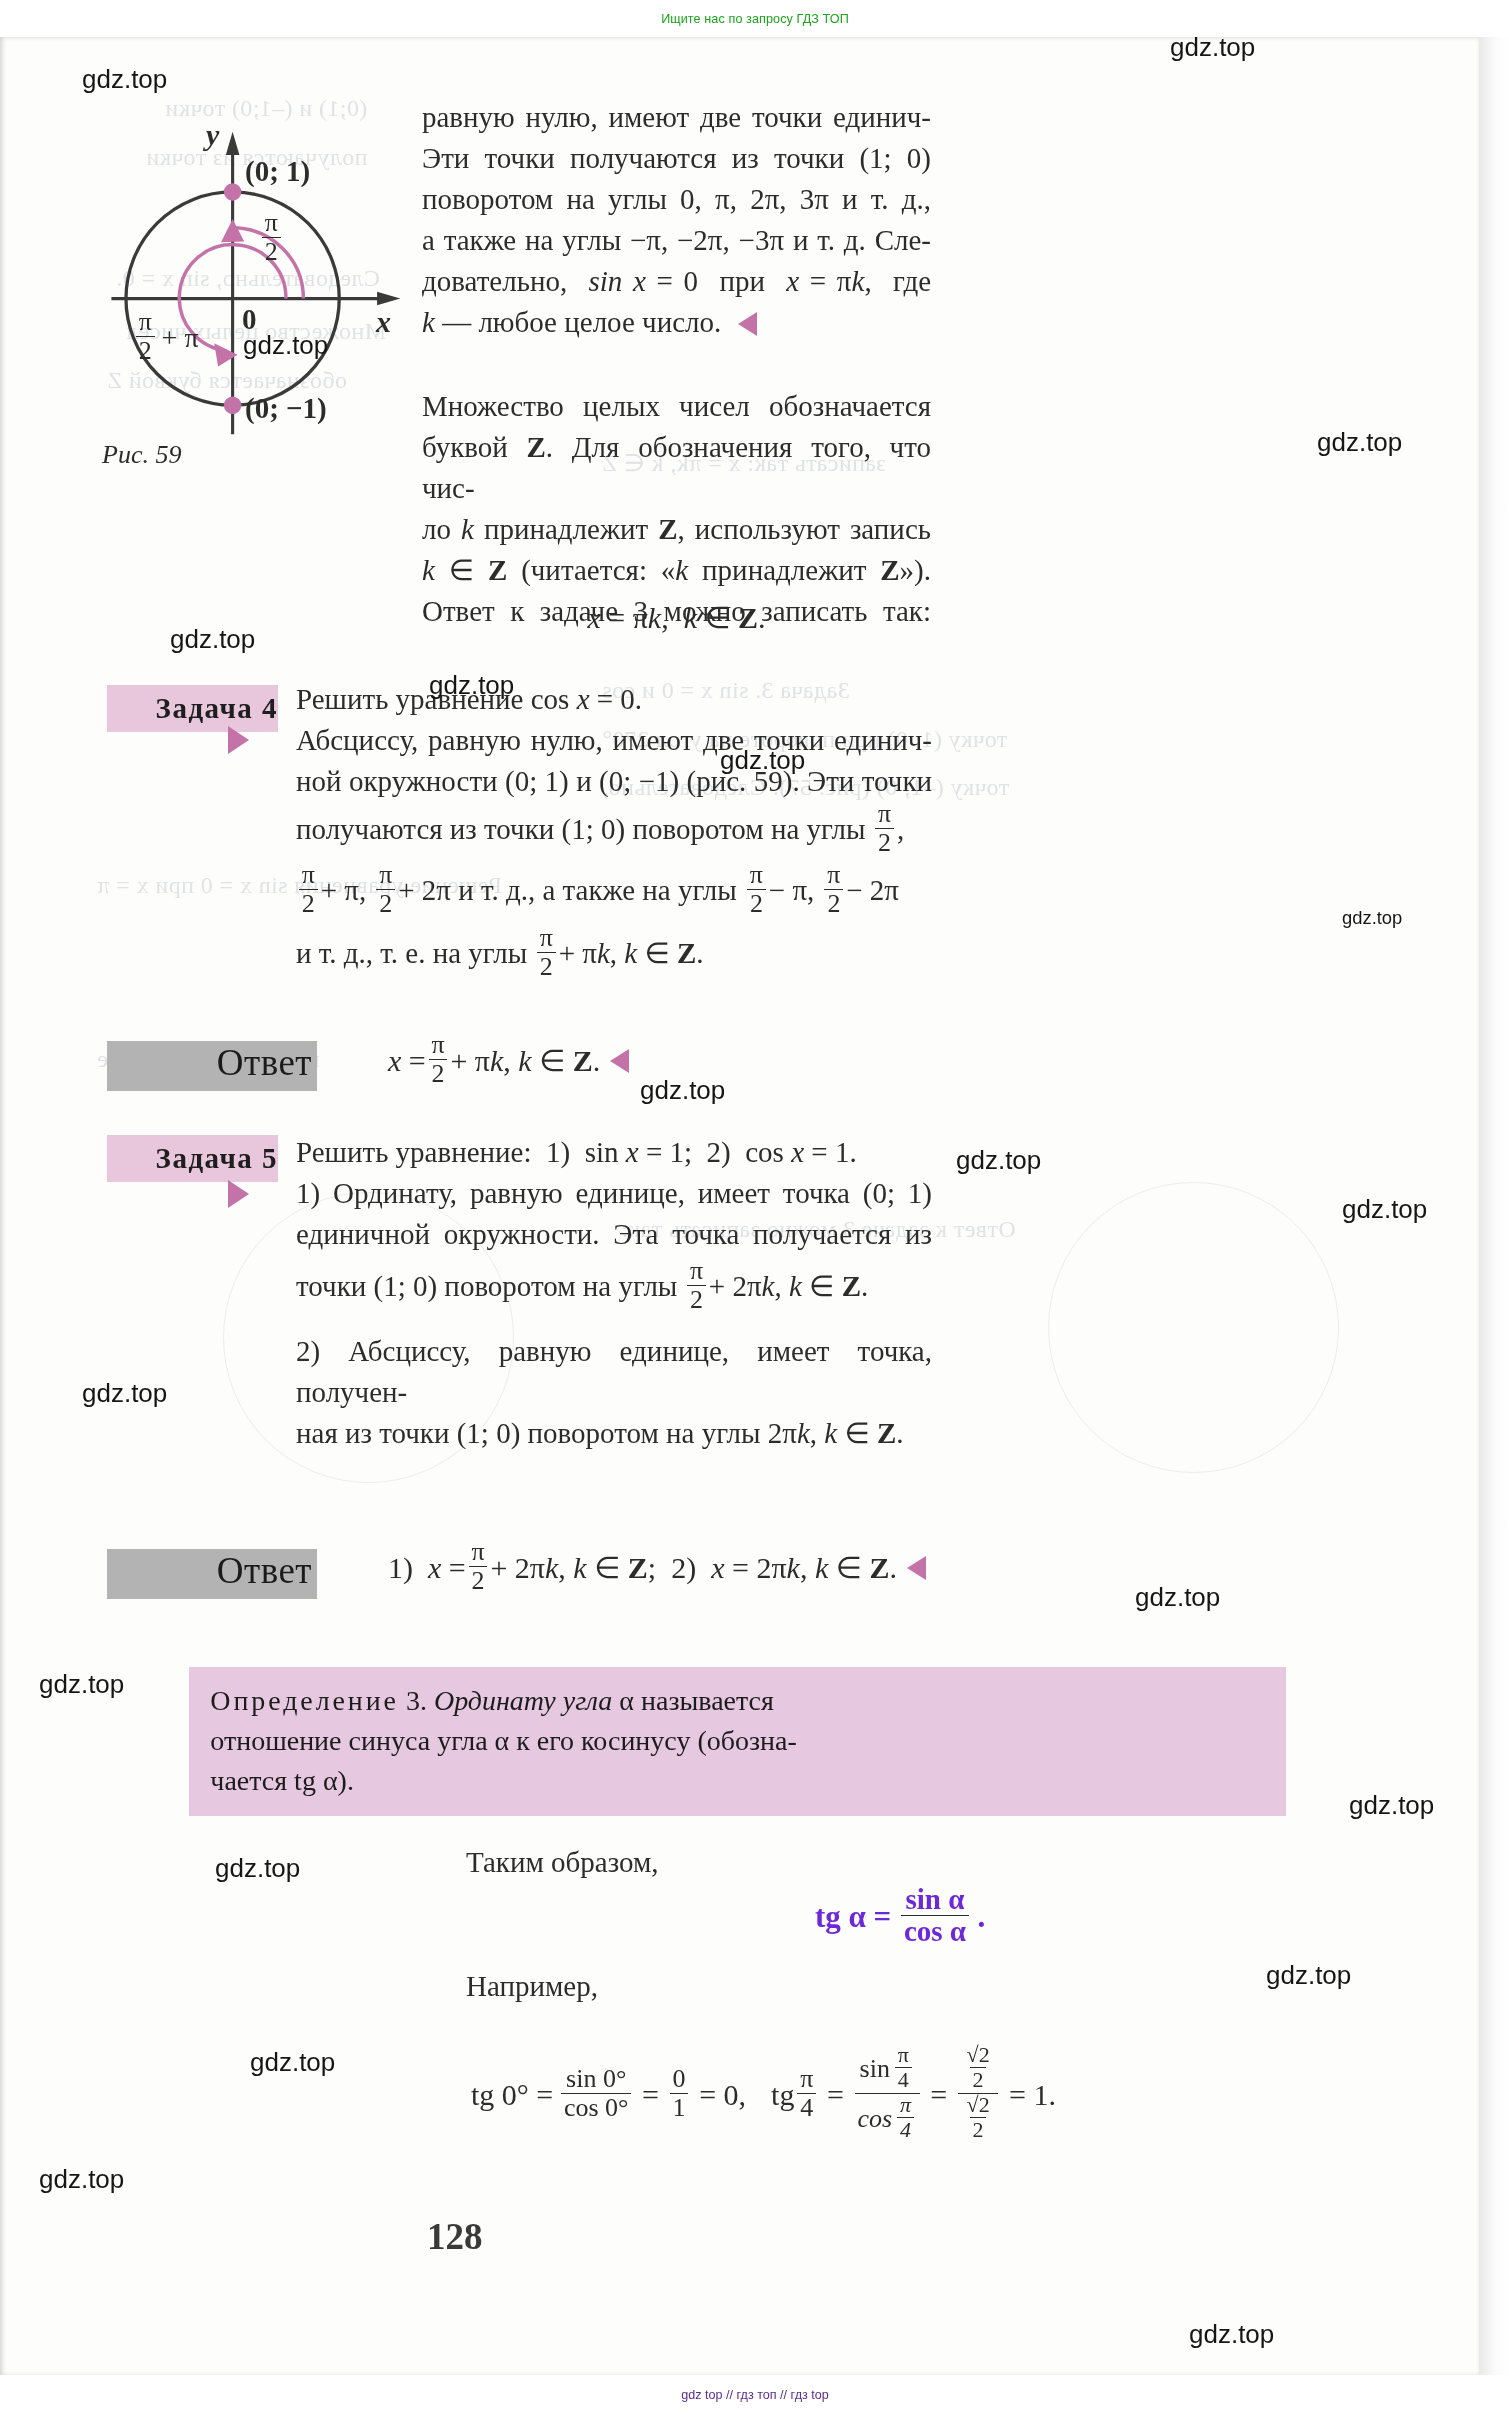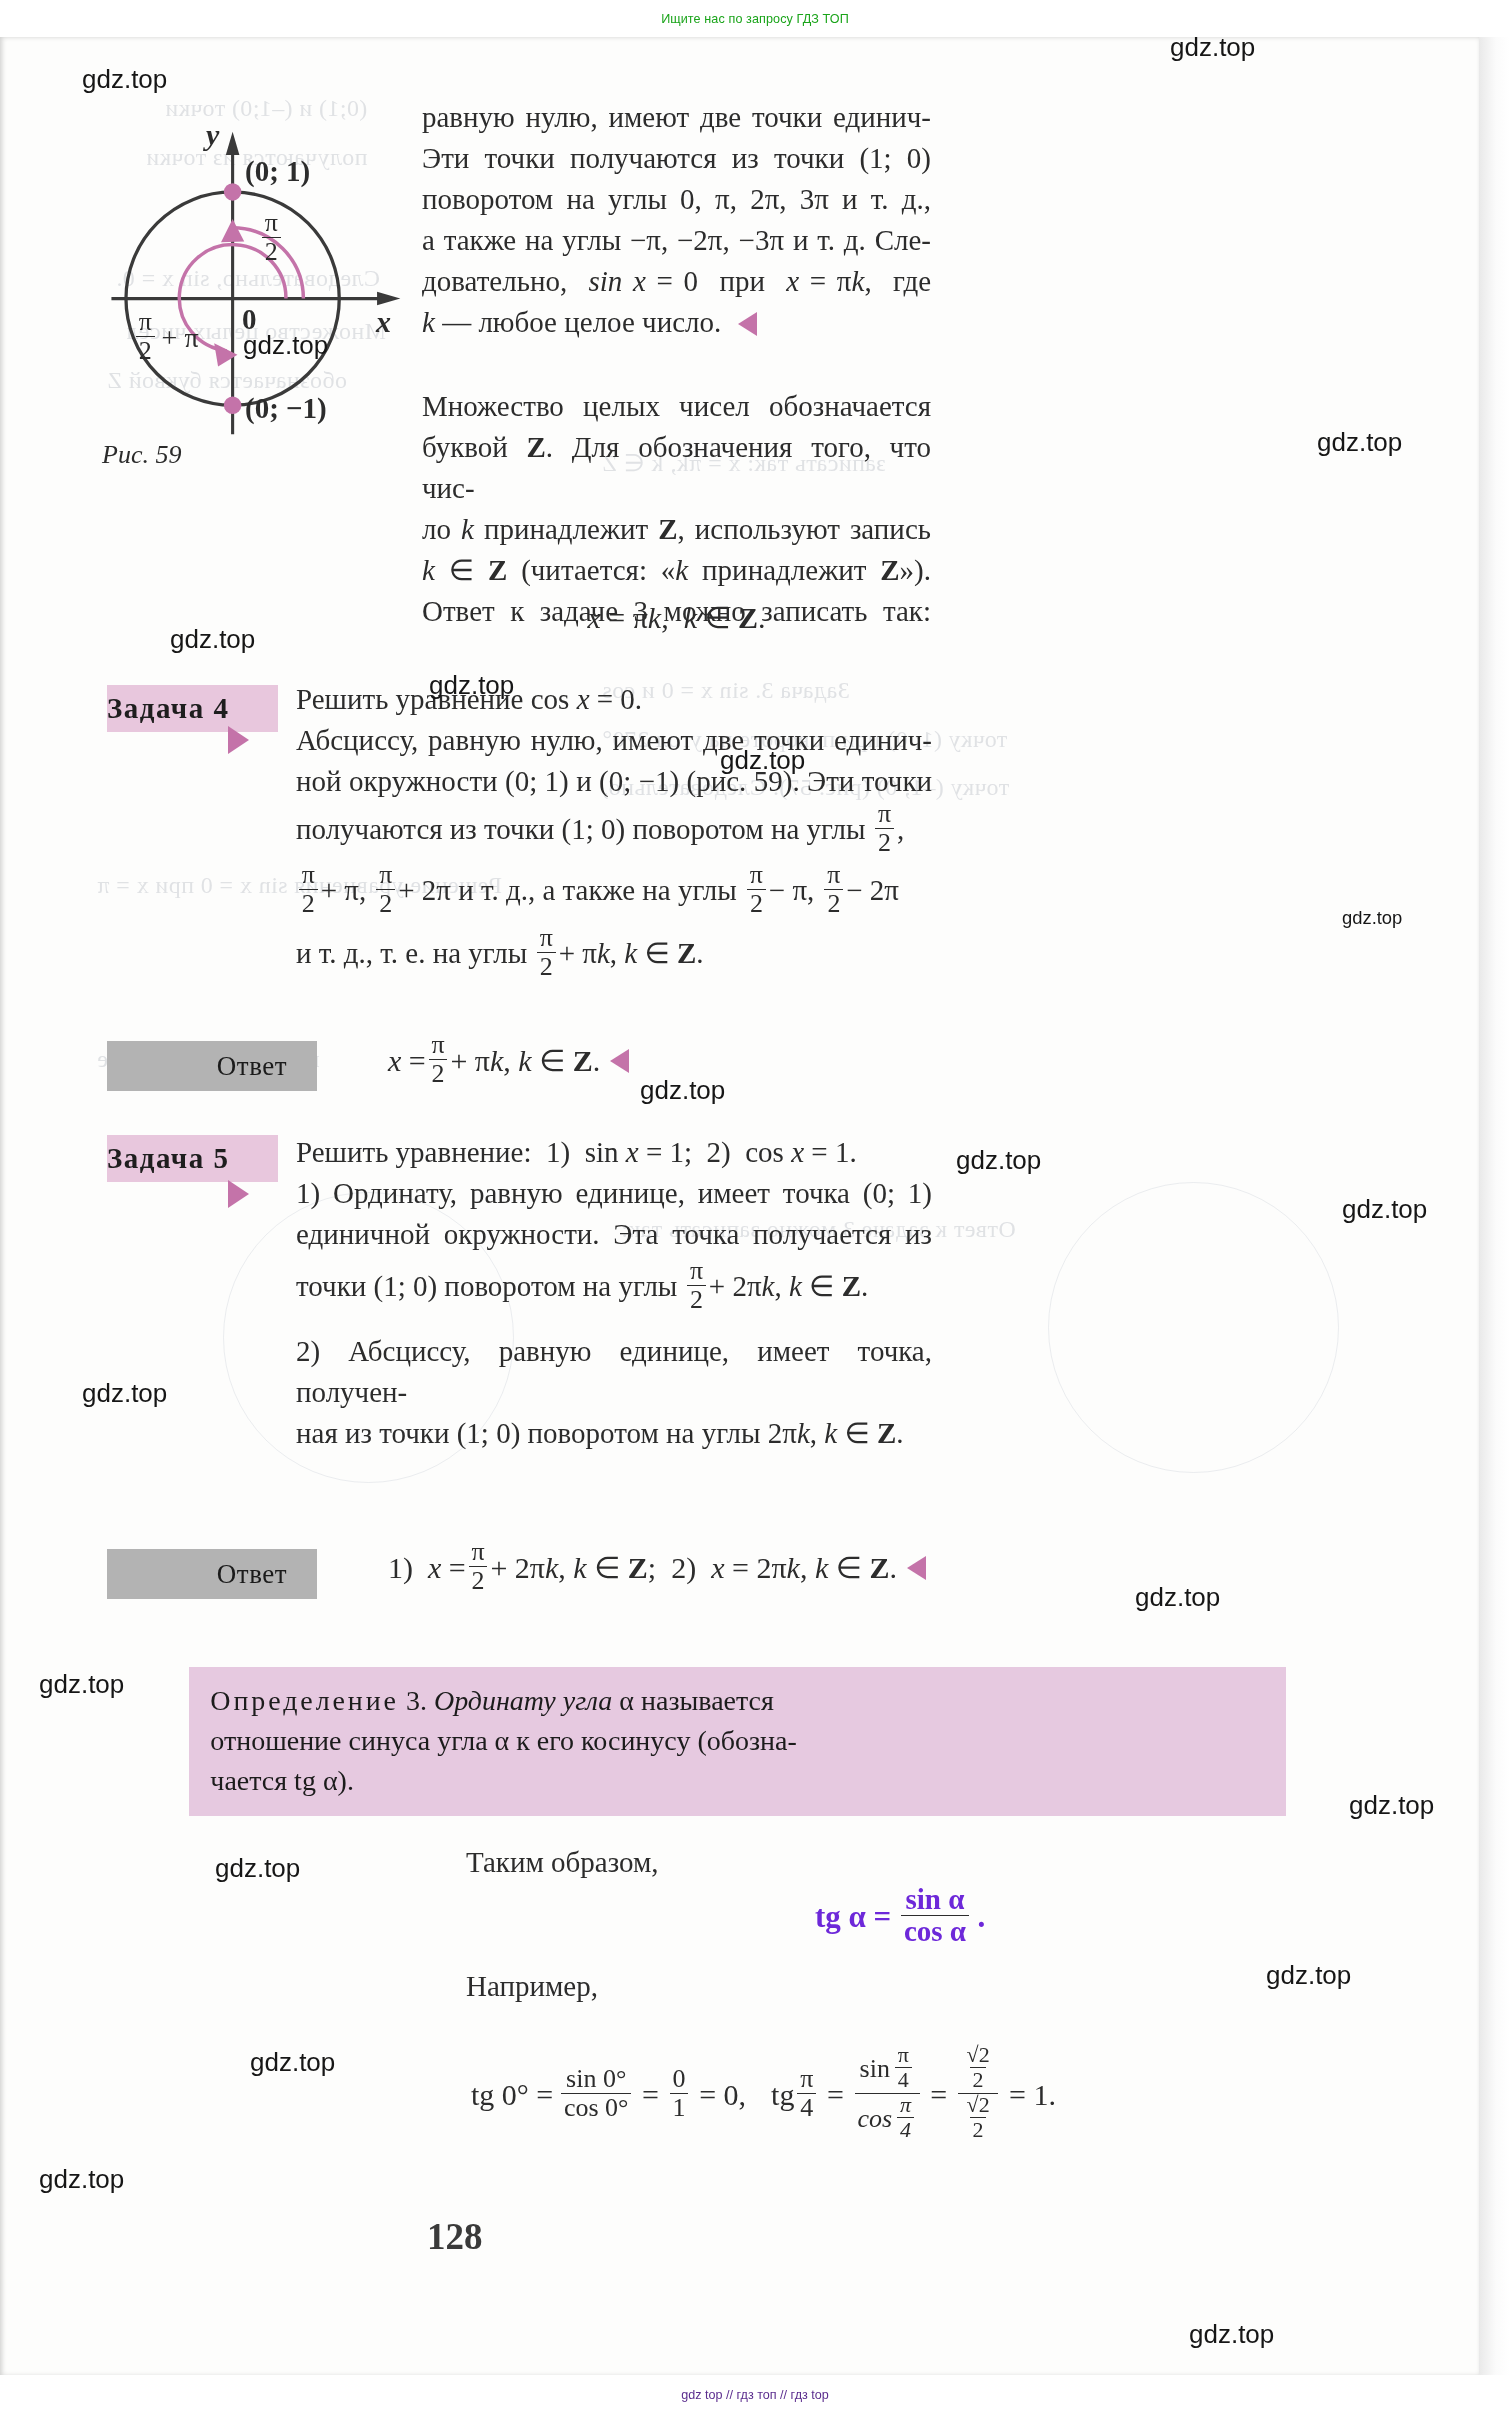--- a/index.html
+++ b/index.html
@@ -71,28 +71,28 @@
        vertical-align:middle; margin:0 2.9px; line-height:1; position:relative; top:-1px;}
   .fr .nu{ padding:0 2.9px 1px; font-size:26px; }
   .fr .de{ padding:1px 2.9px 0; font-size:26px; border-top:1.9px solid #2c2c2c; }
   .frs .nu, .frs .de { font-size:22px; }
 
   
   .tagpink{
     position:absolute; background:#e8c7dd; color:#1e1e1e;
     font-family:"Liberation Serif", serif; font-weight:bold; font-size:29px;
     text-align:center; line-height:1;
-    display:flex; align-items:center; justify-content:flex-start;
+    display:flex; align-items:center; justify-content:flex-end;
     letter-spacing:1.5px;
   }
   .taggray{
     position:absolute; background:#b3b3b3; color:#1b1b1b;
-    font-family:"Liberation Serif", serif; font-size:27px;
-    display:flex; align-items:center; justify-content:flex-end;
-    padding-right:30px; letter-spacing:0.5px;
+    font-family:"Liberation Serif", serif; font-size:37px;
+    display:flex; justify-content:flex-end;
+    padding-right:5px; letter-spacing:0.5px;
   }
   .tri{
     position:absolute; width:0;height:0;
     border-top:14.6px solid transparent; border-bottom:14.6px solid transparent;
     border-left:21.3px solid #c473a9;
   }
   .tri-open{
     display:inline-block; width:0;height:0; vertical-align:-3.9px; margin-left:9.7px;
     border-top:12.6px solid transparent; border-bottom:12.6px solid transparent;
     border-right:19.4px solid #c473a9;

